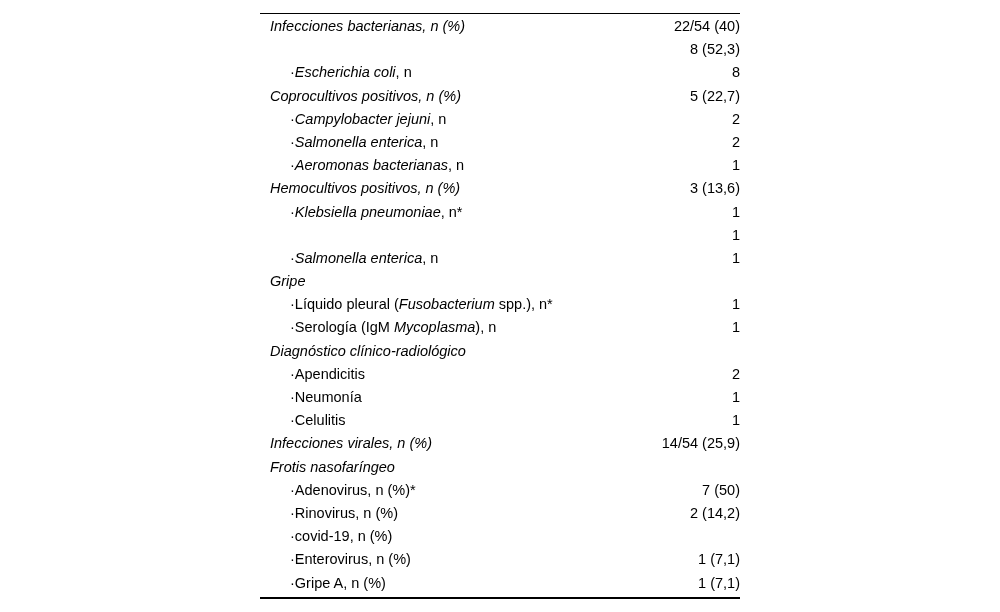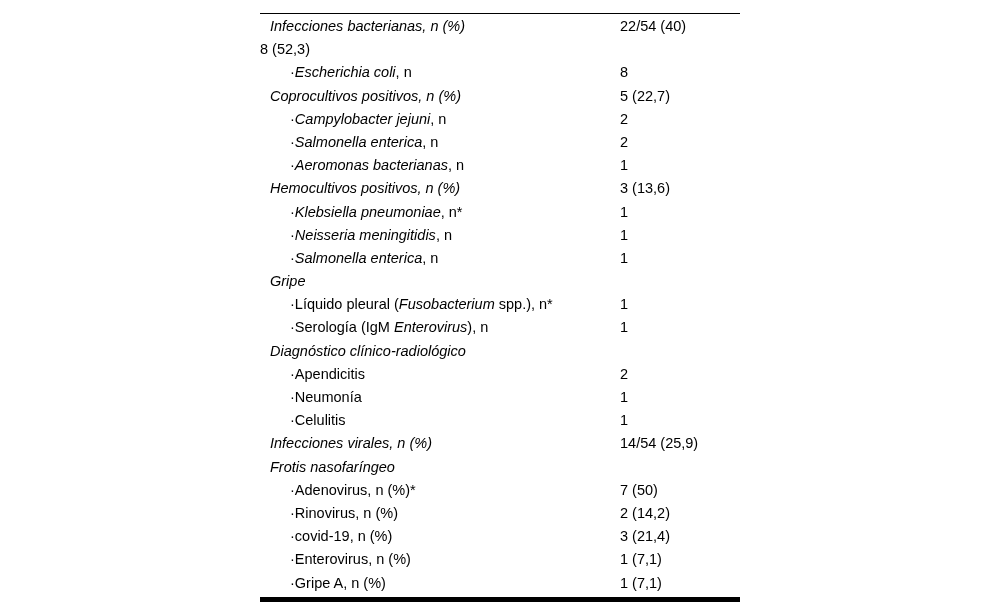--- a/index.html
+++ b/index.html
@@ -14,21 +14,21 @@
     color: #000000;
     position: relative;
     overflow: hidden;
   }
   .table-wrap {
     position: absolute;
     left: 260px;
     top: 13px;
     width: 480px;
     border-top: 1.5px solid #000000;
-    border-bottom: 5px solid #000000;
+    border-bottom: 2px solid #000000;
     box-sizing: border-box;
   }
   .table-body {
     padding: 1px 0 2px 0;
   }
   .row {
     display: flex;
     align-items: center;
     height: 23.2px;
     font-size: 14.5px;
@@ -39,21 +39,21 @@
     width: 360px;
     box-sizing: border-box;
     padding-left: 10px;
     overflow: hidden;
   }
   .label.indent-1 {
     padding-left: 30px;
   }
   .value {
     flex: 1;
-    text-align: left;
+    text-align: right;
   }
   .it {
     font-style: italic;
   }
 </style>
 </head>
 <body>
 
 <div class="table-wrap">
   <div class="table-body">
@@ -86,37 +86,36 @@
       </div>
       <div class="row">
         <div class="label"><span class="it">Hemocultivos positivos, n (%)</span></div>
         <div class="value">3 (13,6)</div>
       </div>
       <div class="row">
         <div class="label indent-1"><span>·</span><span class="it">Klebsiella pneumoniae</span><span>, n*</span></div>
         <div class="value">1</div>
       </div>
       <div class="row">
-        <div class="label indent-1"><span>·</span><span class="it">Neisseria meningitidis</span><span>, n</span></div>
         <div class="value">1</div>
       </div>
       <div class="row">
         <div class="label indent-1"><span>·</span><span class="it">Salmonella enterica</span><span>, n</span></div>
         <div class="value">1</div>
       </div>
       <div class="row">
         <div class="label"><span class="it">Gripe</span></div>
         <div class="value"></div>
       </div>
       <div class="row">
         <div class="label indent-1"><span>·Líquido pleural (</span><span class="it">Fusobacterium</span><span> spp.), n*</span></div>
         <div class="value">1</div>
       </div>
       <div class="row">
-        <div class="label indent-1"><span>·Serología (IgM </span><span class="it">Enterovirus</span><span>), n</span></div>
+        <div class="label indent-1"><span>·Serología (IgM </span><span class="it">Mycoplasma</span><span>), n</span></div>
         <div class="value">1</div>
       </div>
       <div class="row">
         <div class="label"><span class="it">Diagnóstico clínico-radiológico</span></div>
         <div class="value"></div>
       </div>
       <div class="row">
         <div class="label indent-1"><span>·Apendicitis</span></div>
         <div class="value">2</div>
       </div>
@@ -139,21 +138,20 @@
       <div class="row">
         <div class="label indent-1"><span>·Adenovirus, n (%)*</span></div>
         <div class="value">7 (50)</div>
       </div>
       <div class="row">
         <div class="label indent-1"><span>·Rinovirus, n (%)</span></div>
         <div class="value">2 (14,2)</div>
       </div>
       <div class="row">
         <div class="label indent-1"><span>·covid-19, n (%)</span></div>
-        <div class="value">3 (21,4)</div>
       </div>
       <div class="row">
         <div class="label indent-1"><span>·Enterovirus, n (%)</span></div>
         <div class="value">1 (7,1)</div>
       </div>
       <div class="row">
         <div class="label indent-1"><span>·Gripe A, n (%)</span></div>
         <div class="value">1 (7,1)</div>
       </div>
     </div>

